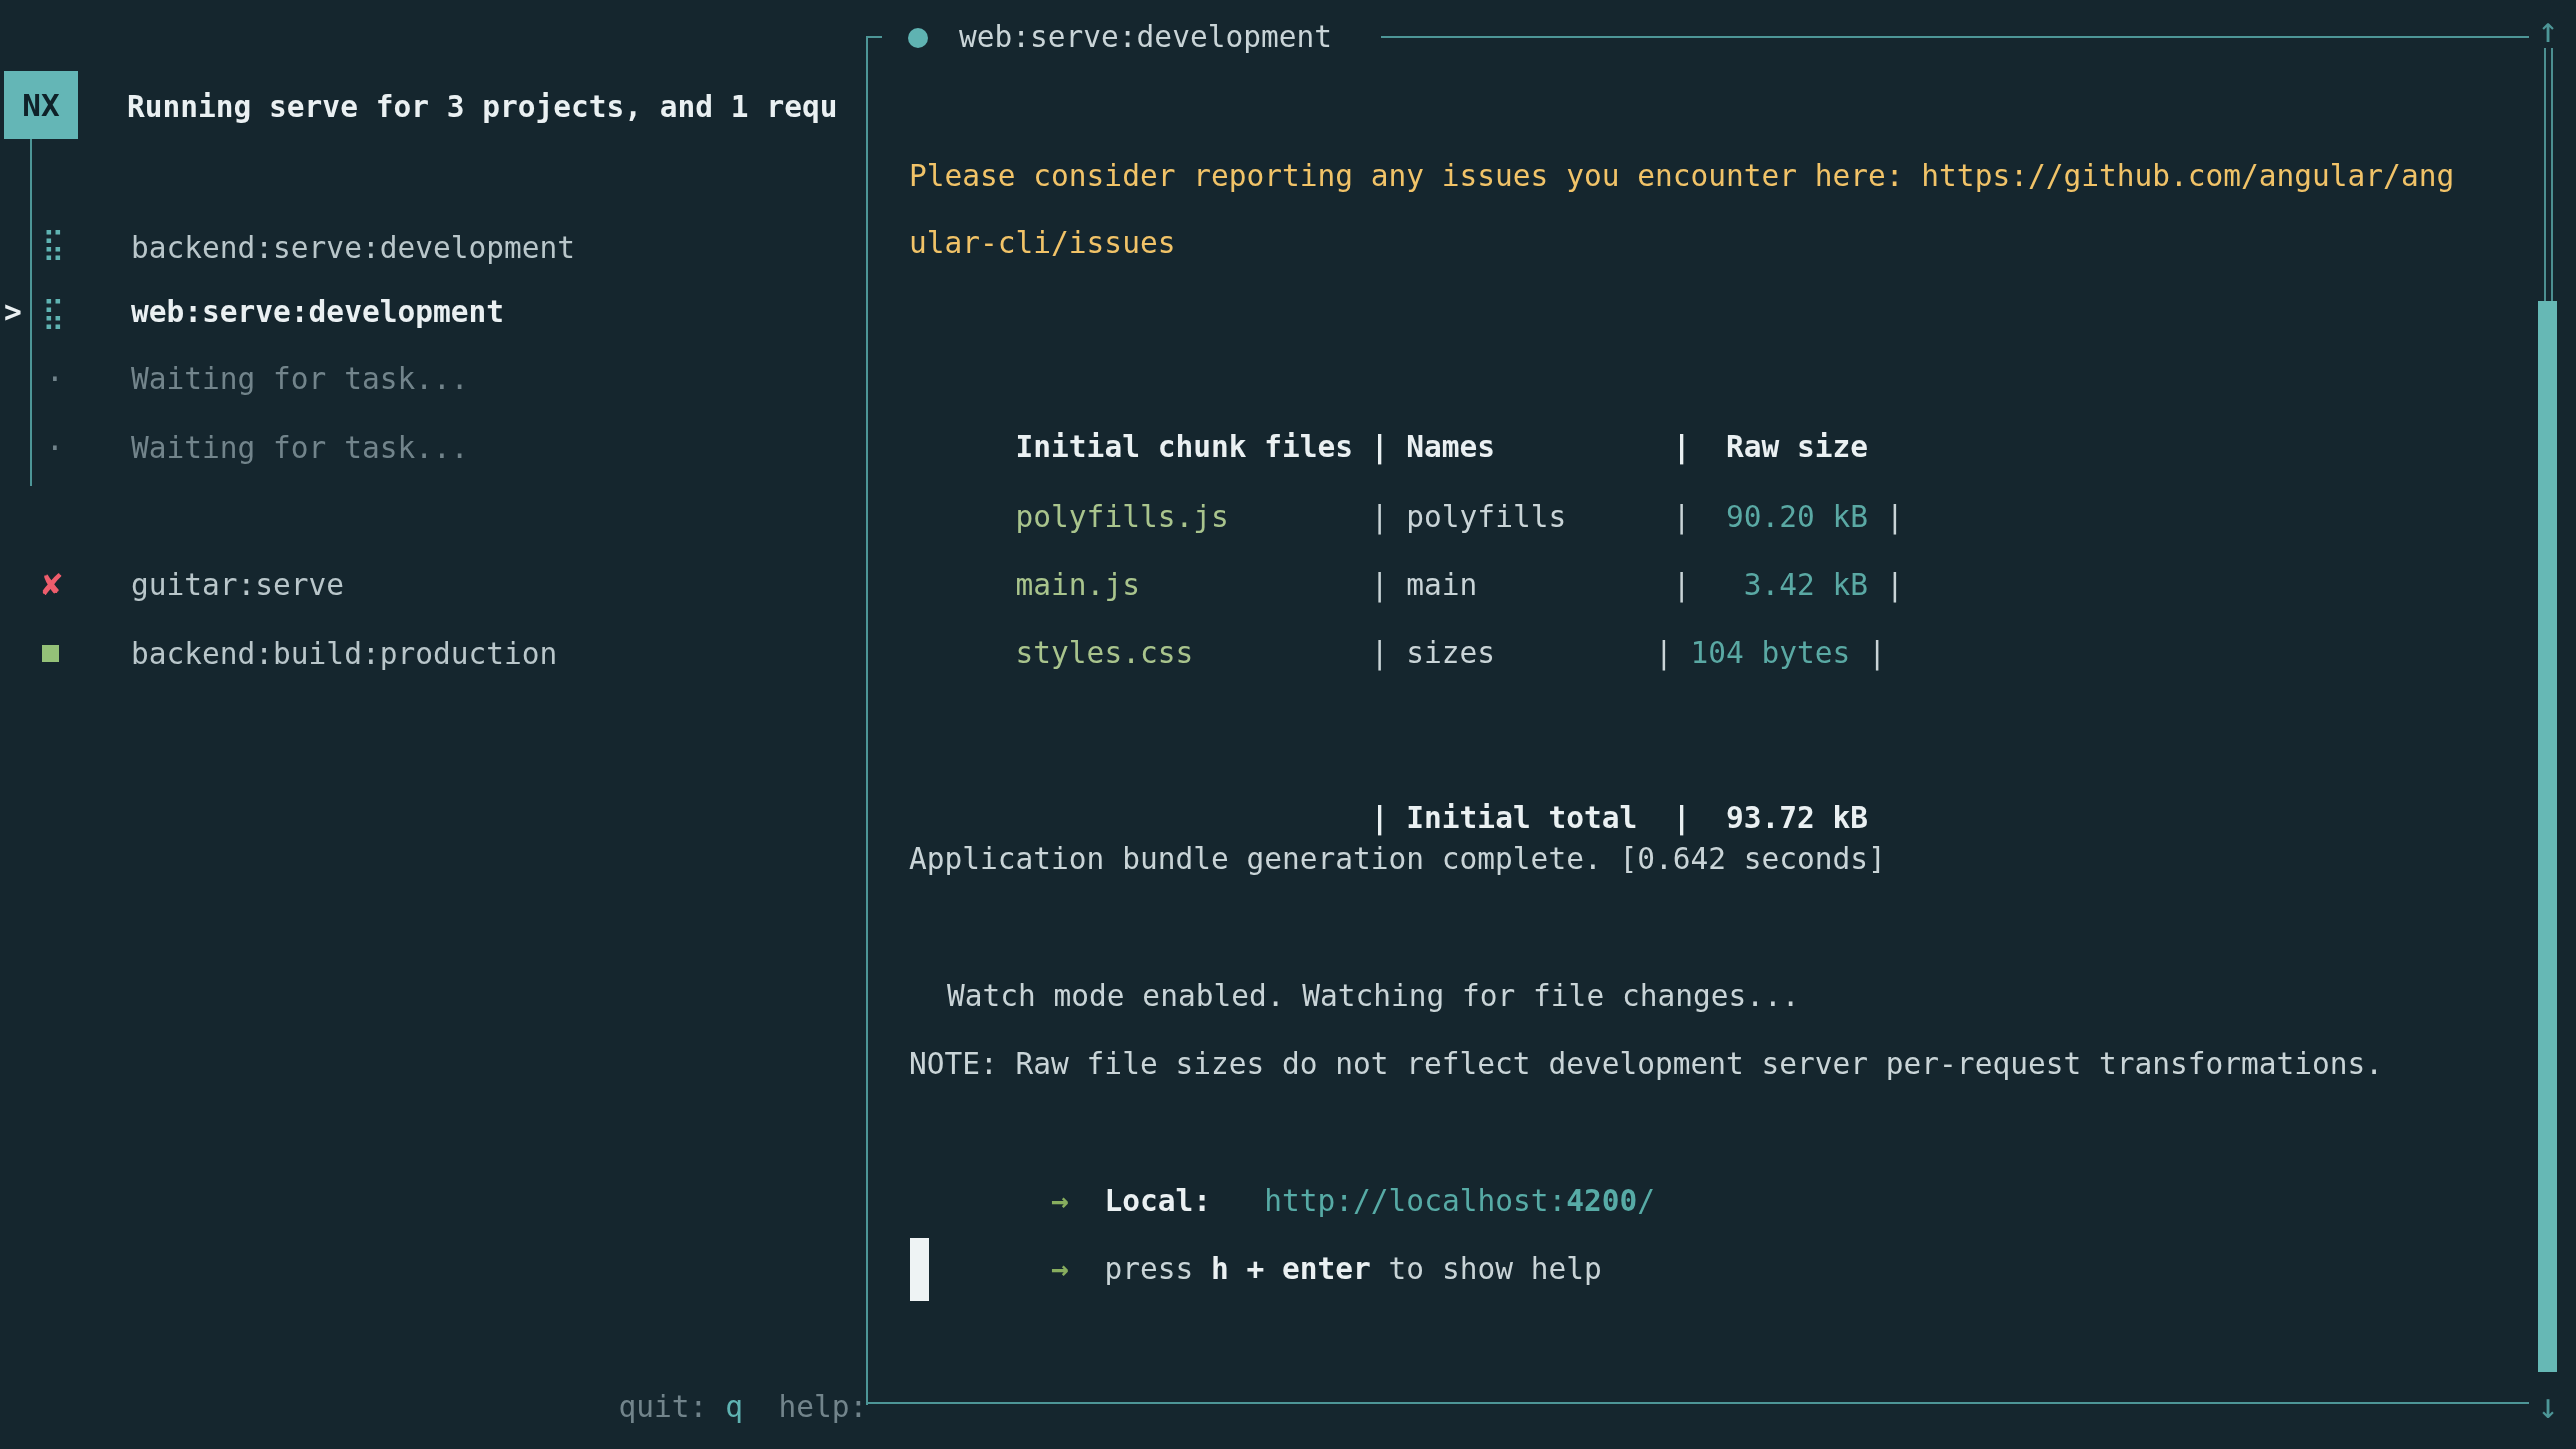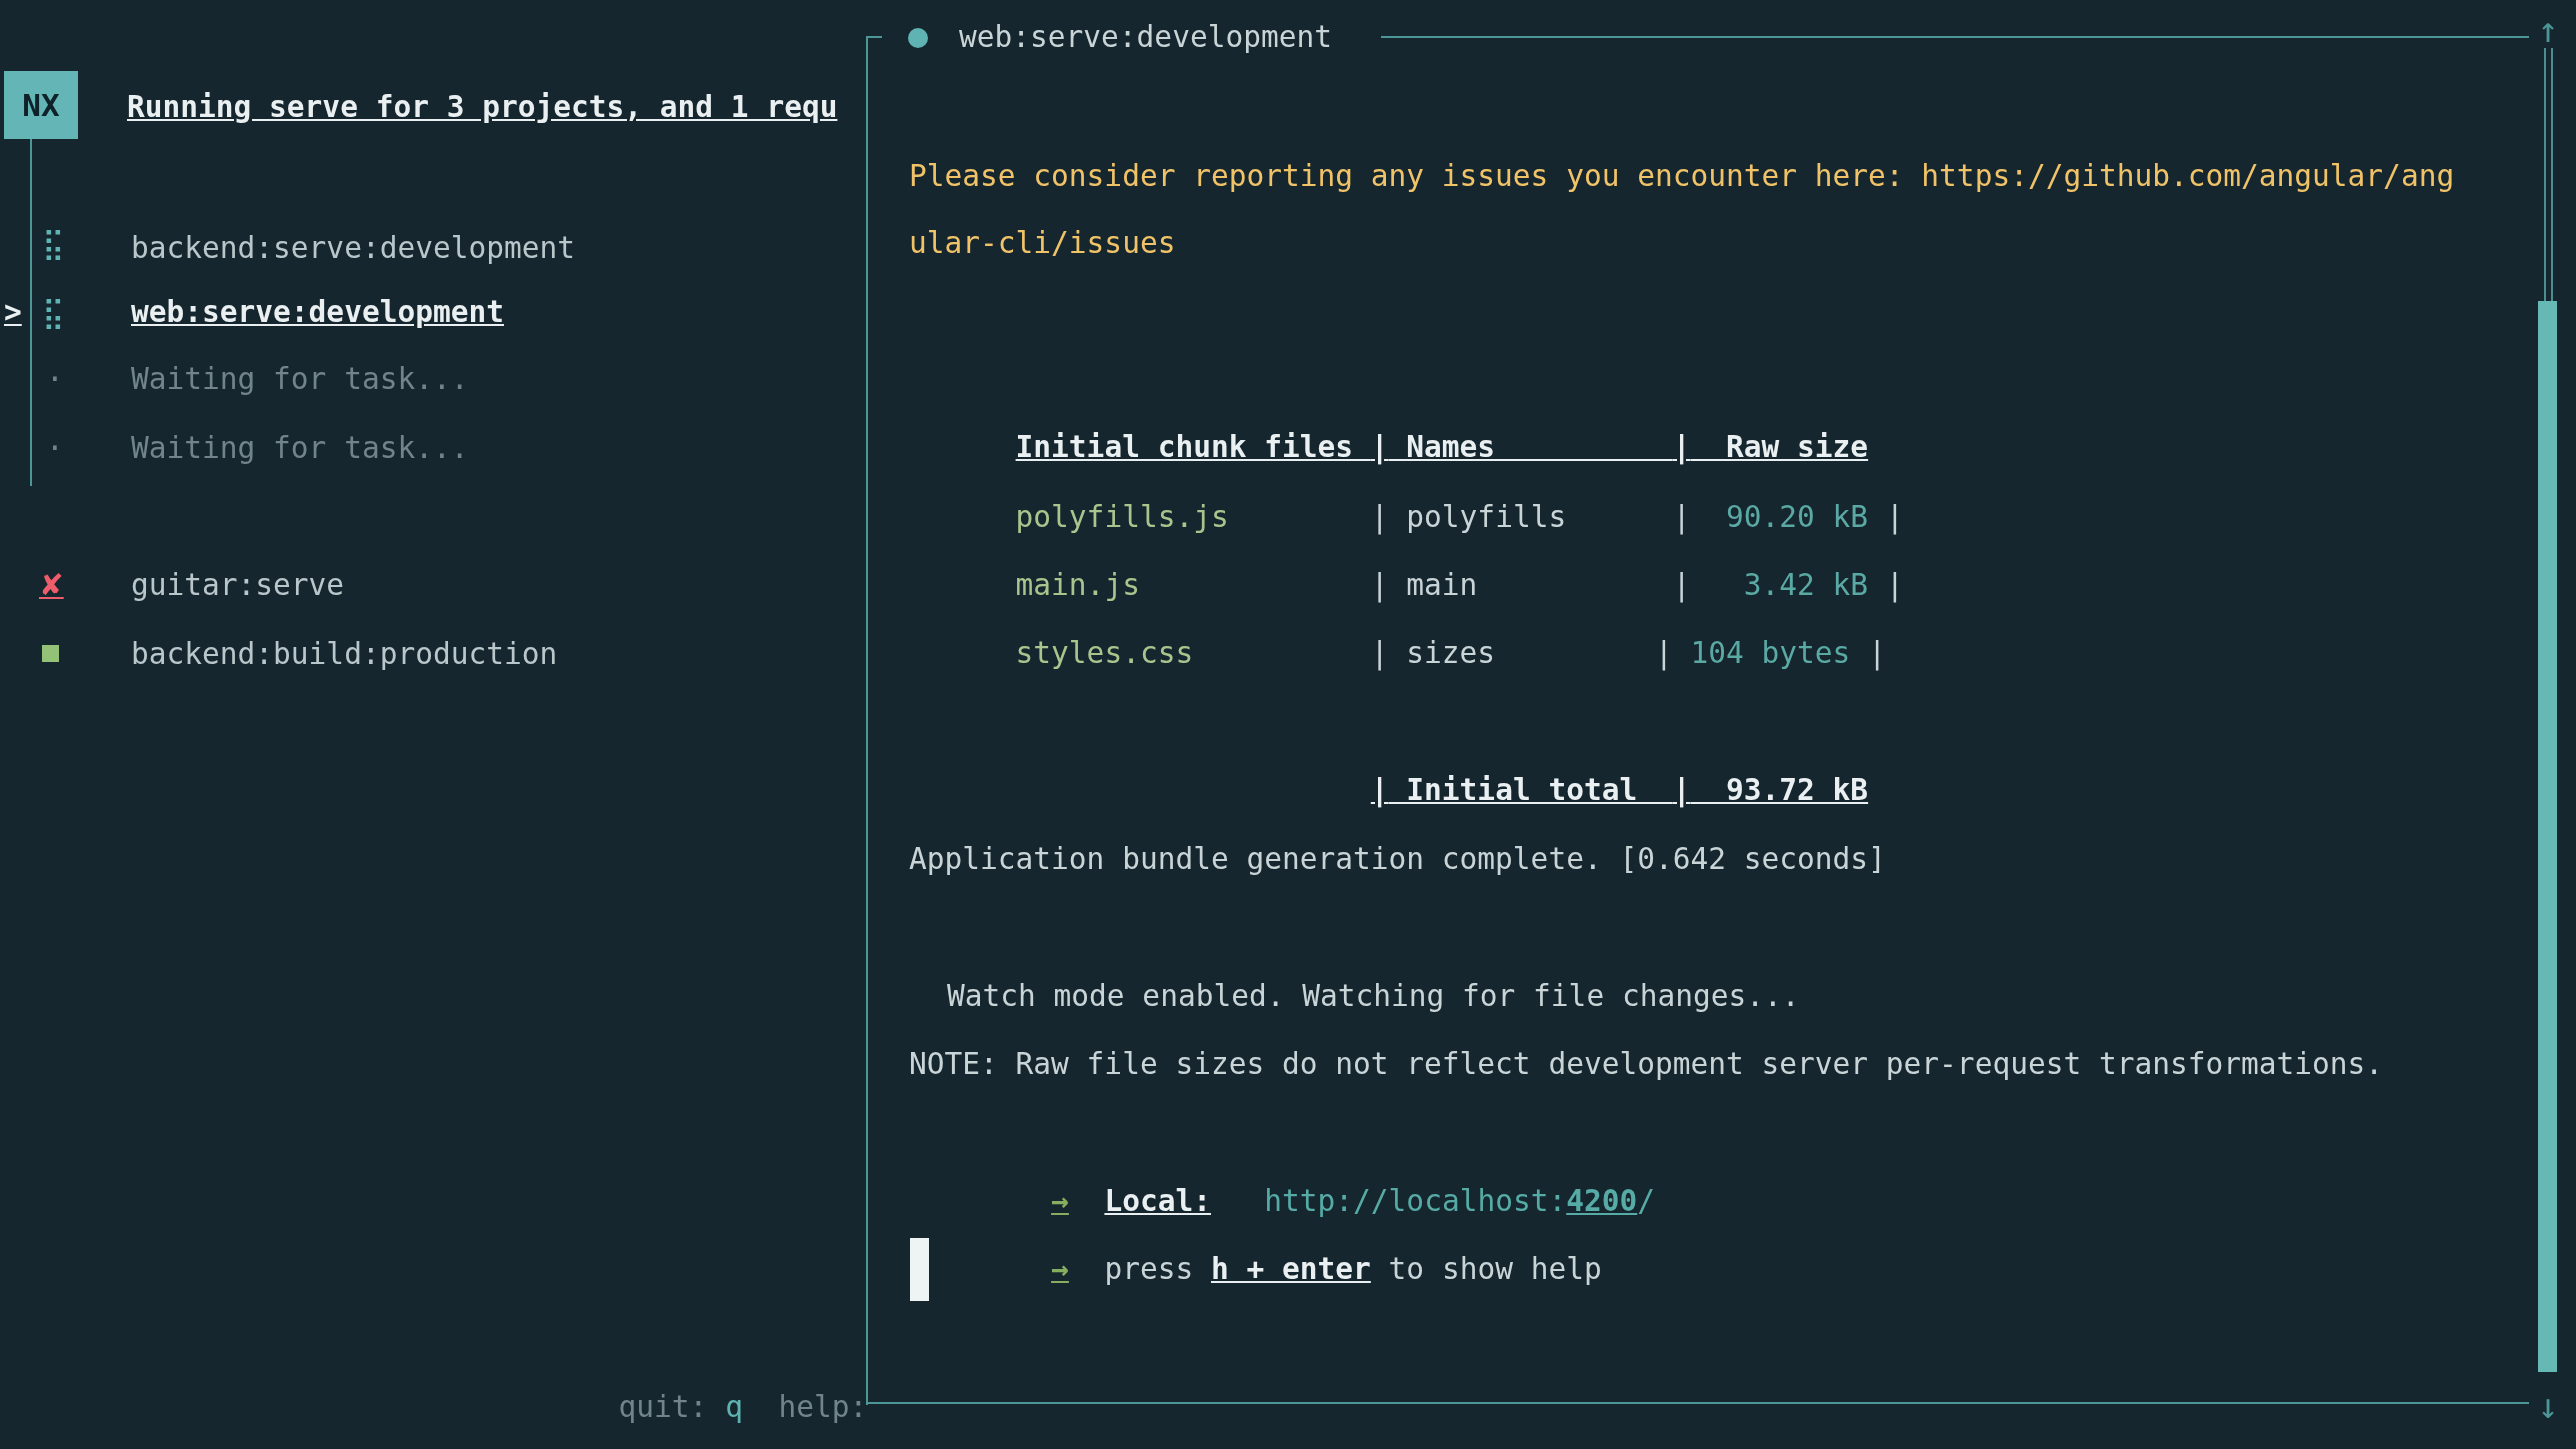--- a/index.html
+++ b/index.html
@@ -4,21 +4,21 @@
 <style>
   html,body{margin:0;padding:0;background:#0d1b21;}
   #screen{
     position:relative;width:2576px;height:1449px;overflow:hidden;
     background:#15262e;
     font-family:"DejaVu Sans Mono",monospace;
     font-size:29.5px;color:#b9c6ca;
   }
   .abs{position:absolute;}
   .line{position:absolute;height:68px;line-height:68px;white-space:pre;}
-  .b{font-weight:bold;text-decoration:underline;}
+  .b{font-weight:bold;}
   .c-bright{color:#eaf0f2;}
   .c-text{color:#b9c6ca;}
   .c-soft{color:#c9d4d7;}
   .c-dim{color:#72848b;}
   .c-yellow{color:#f1c368;}
   .c-green{color:#a9c48d;}
   .c-size{color:#5aa9a4;}
   .c-teal{color:#5fb3b2;}
   .c-red{color:#ee5d6c;}
   .c-arrow{color:#87ad5e;}
@@ -120,21 +120,21 @@
     </div>
 
     <div class="line" style="left:909px;top:483px;">
       <span class="c-green">main.js             </span><span class="c-soft">|</span><span class="c-soft"> main           </span><span class="c-soft">|</span><span class="c-size">   3.42 kB </span><span class="c-soft">|</span>
     </div>
 
     <div class="line" style="left:909px;top:551px;">
       <span class="c-green">styles.css          </span><span class="c-soft">|</span><span class="c-soft"> sizes         </span><span class="c-soft">|</span><span class="c-size"> 104 bytes </span><span class="c-soft">|</span>
     </div>
 
-    <div class="line" style="left:909px;top:688px;">
+    <div class="line" style="left:909px;top:716px;">
       <span>                    </span><span class="b c-bright">|</span><span class="b c-bright"> Initial total  </span><span class="b c-bright">|</span><span class="b c-bright">  93.72 kB</span>
     </div>
 
     <div class="line c-soft" style="left:909px;top:825px;">Application bundle generation complete. [0.642 seconds]</div>
     <div class="line c-soft" style="left:947px;top:962px;">Watch mode enabled. Watching for file changes...</div>
     <div class="line c-soft" style="left:909px;top:1030px;">NOTE: Raw file sizes do not reflect development server per-request transformations.</div>
 
     <div class="line" style="left:909px;top:1099px;">
       <span>  </span><span class="b c-arrow">→</span><span>  </span><span class="b c-bright">Local:</span><span>   </span><span class="c-url"><span>http://localhost:</span><span class="b">4200</span><span>/</span></span>
     </div>

